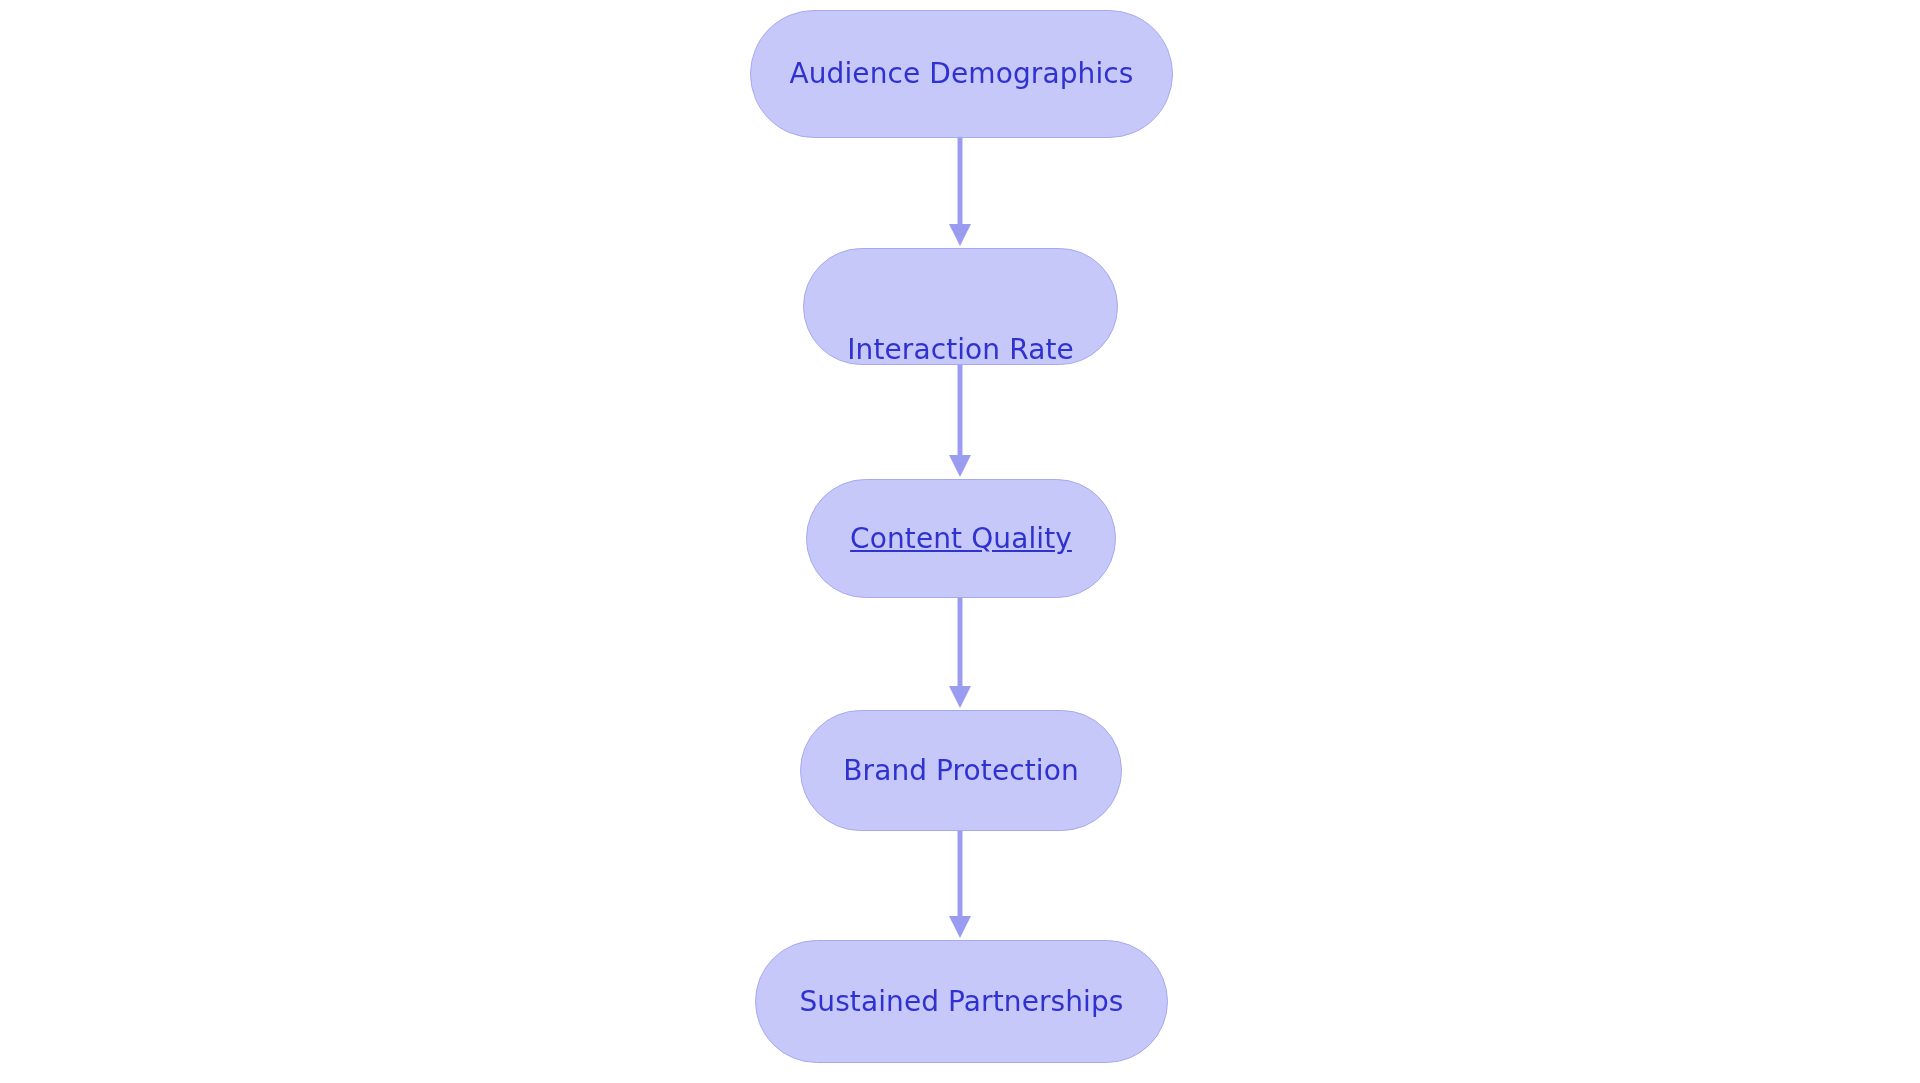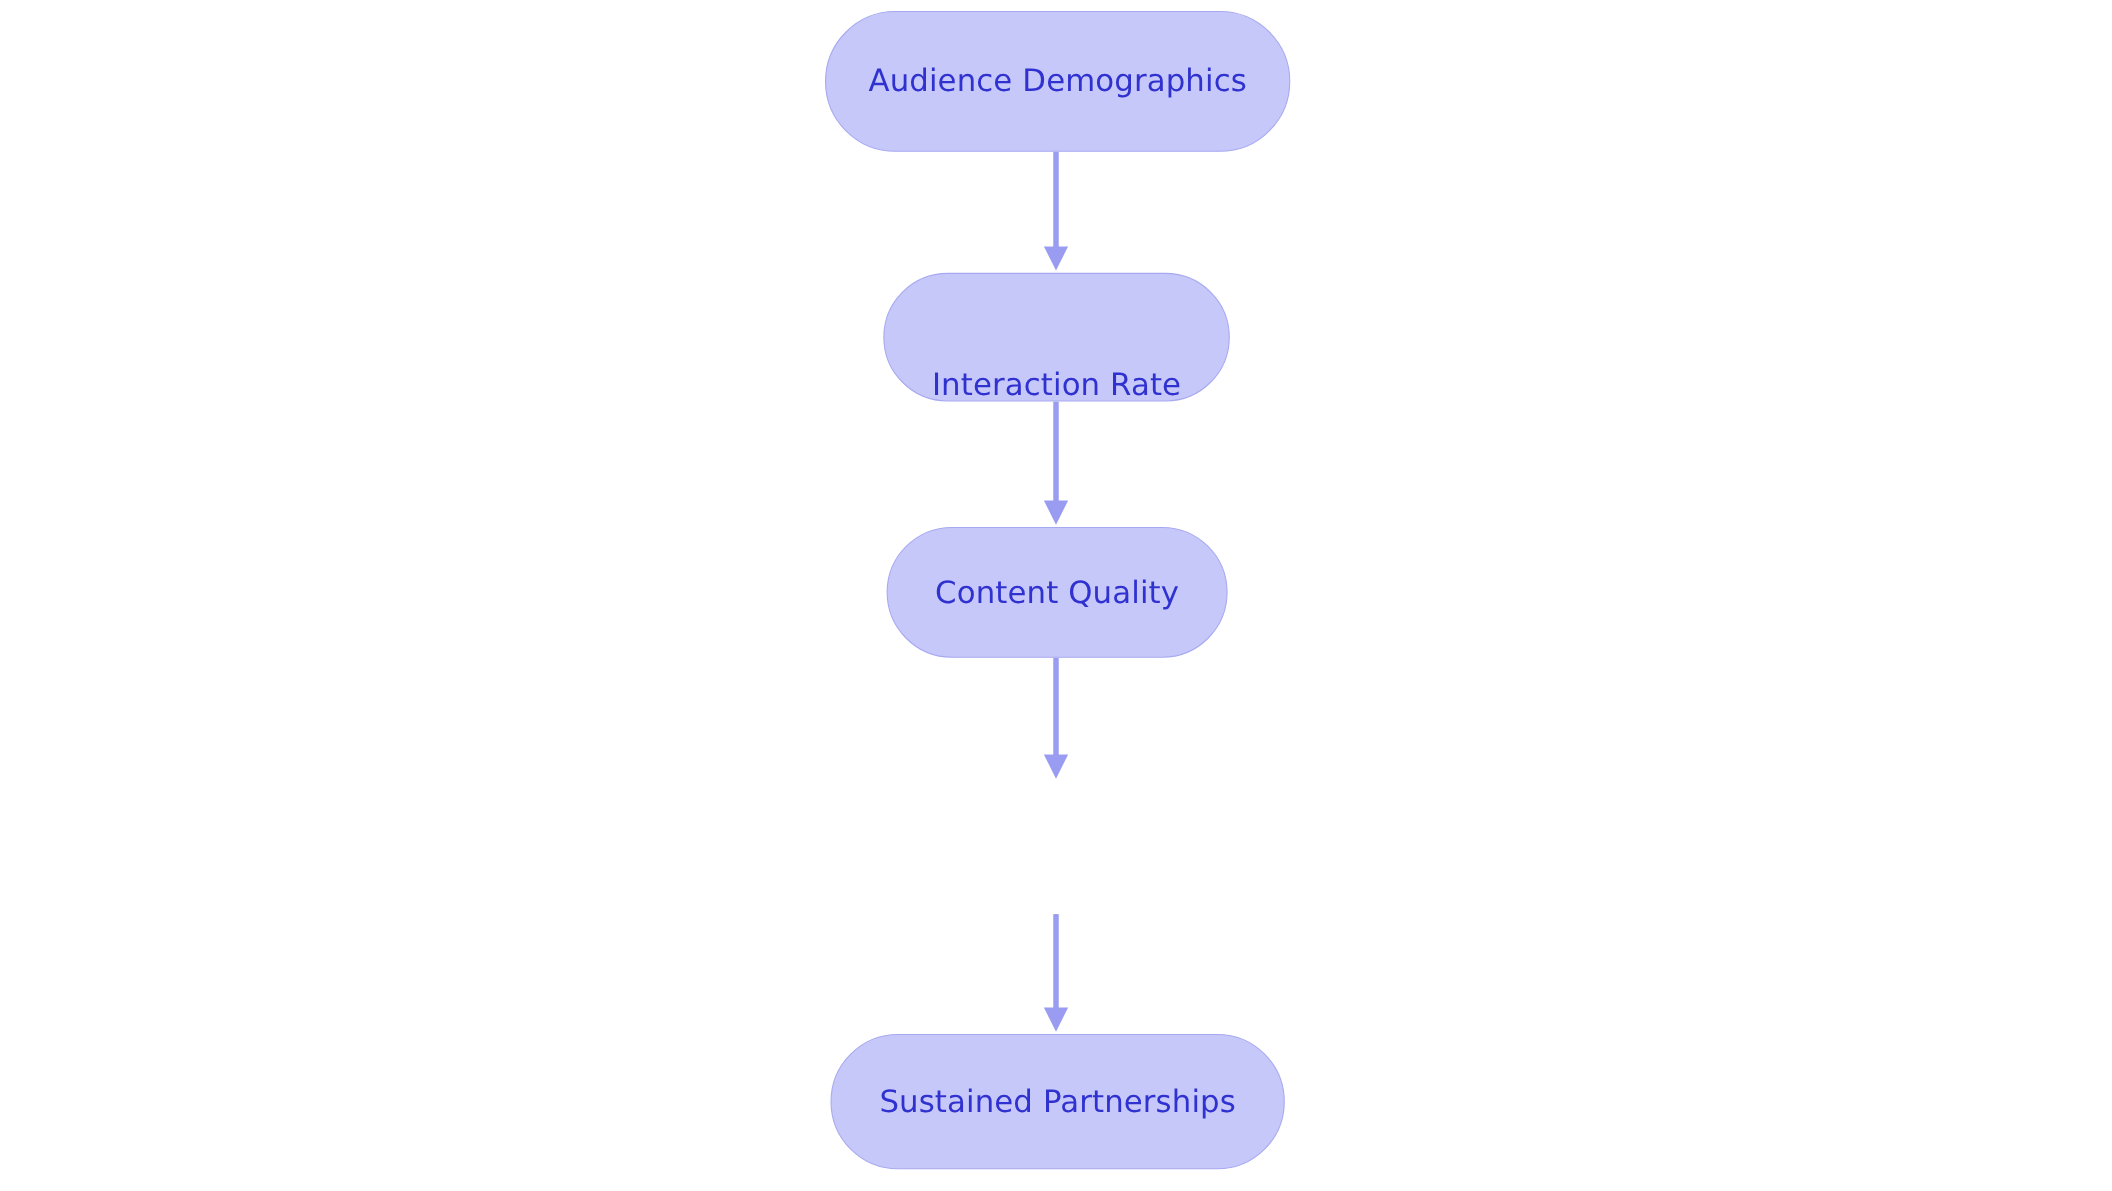--- a/index.html
+++ b/index.html
@@ -89,22 +89,25 @@
   </svg>
 
   <div class="flow-node" style="left:750px; top:10px; width:423px; height:128px; border-radius:64px;">
     <span class="node-label">Audience Demographics</span>
   </div>
 
   <div class="flow-node" style="left:803px; top:248px; width:315px; height:117px; border-radius:58.5px;align-items:flex-end;">
     <span class="node-label">Interaction Rate</span>
   </div>
 
-  <div class="flow-node" style="left:806px; top:479px; width:310px; height:119px; border-radius:59.5px;">
+  <div class="flow-node" style="left:806px; top:479px; width:310px; height:119px; border-radius:59.5px;text-decoration:underline;">
     <span class="node-label">Content Quality</span>
   </div>
 
+  <div class="flow-node" style="left:800px; top:710px; width:322px; height:121px; border-radius:60.5px;">
+    <span class="node-label">Brand Protection</span>
+  </div>
 
   <div class="flow-node" style="left:755px; top:940px; width:413px; height:123px; border-radius:61.5px;">
     <span class="node-label">Sustained Partnerships</span>
   </div>
 
 </div>
 
 </body></html>

